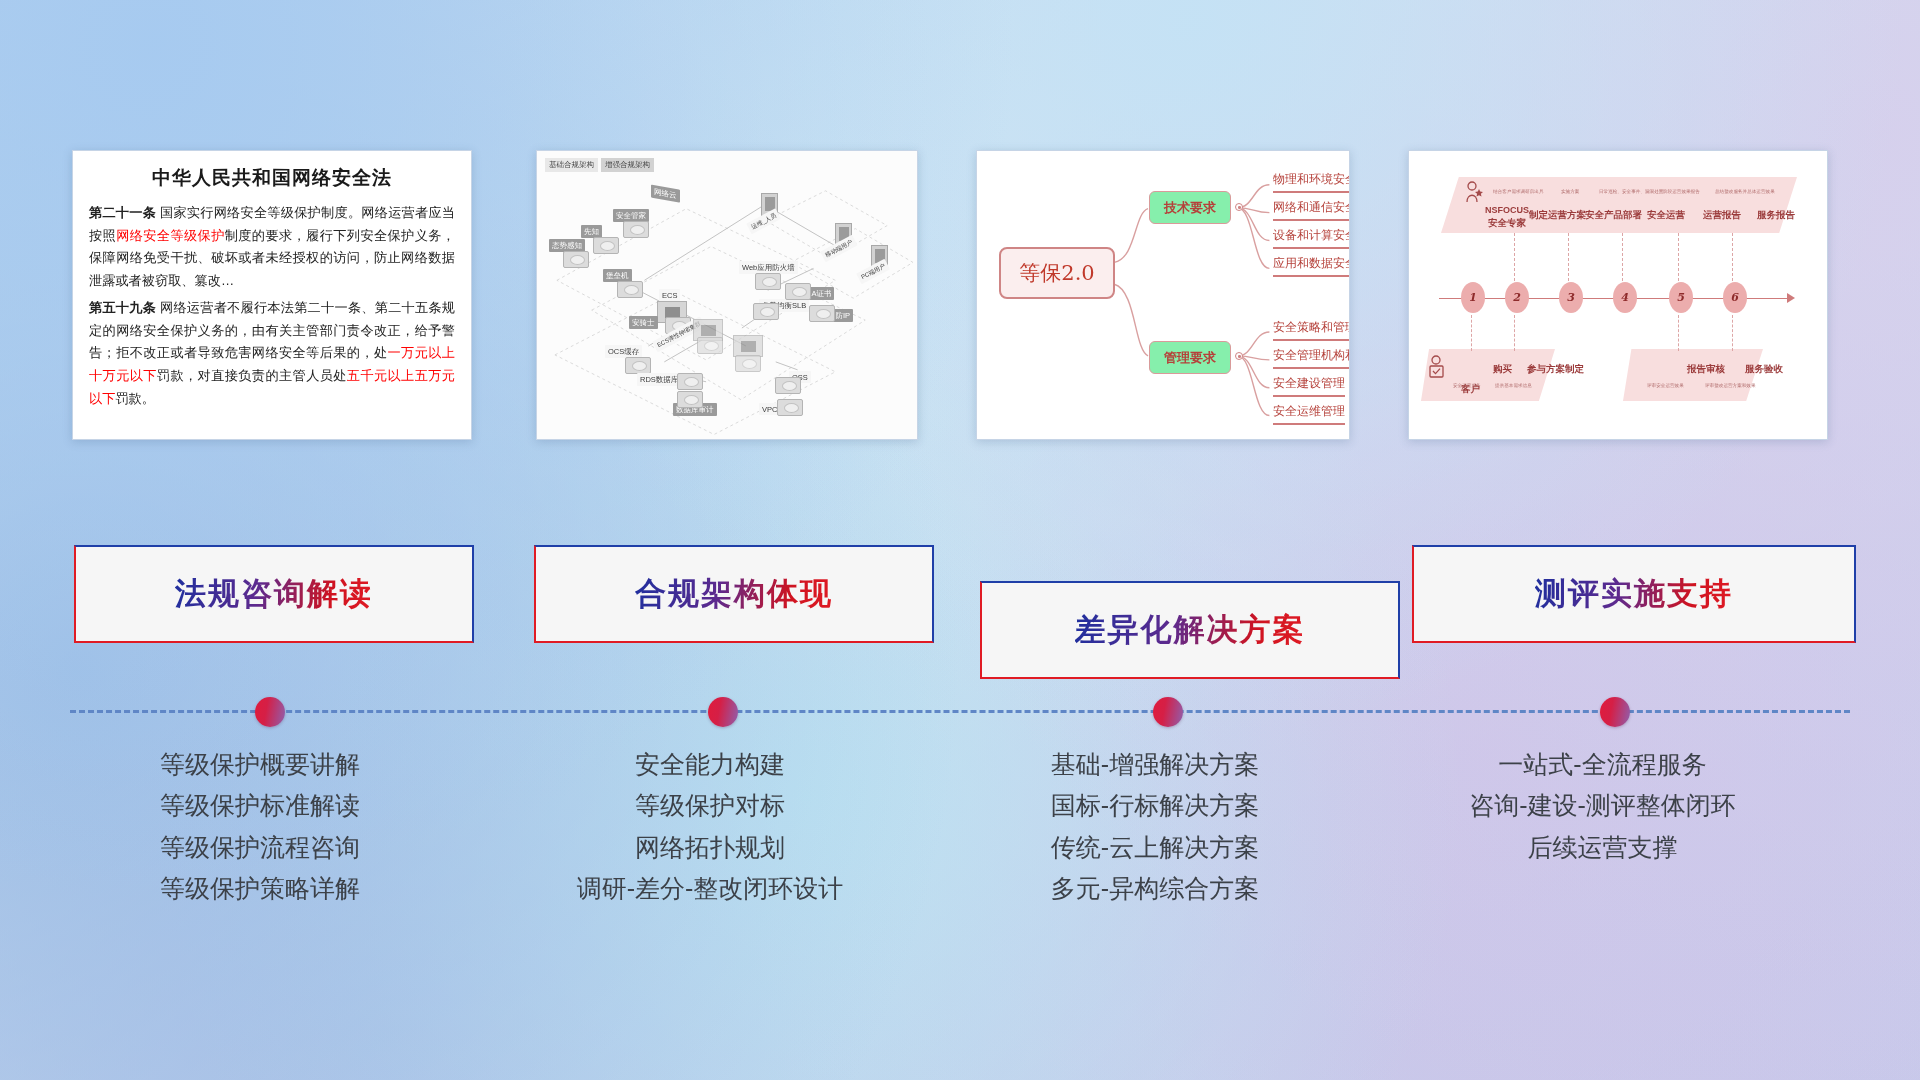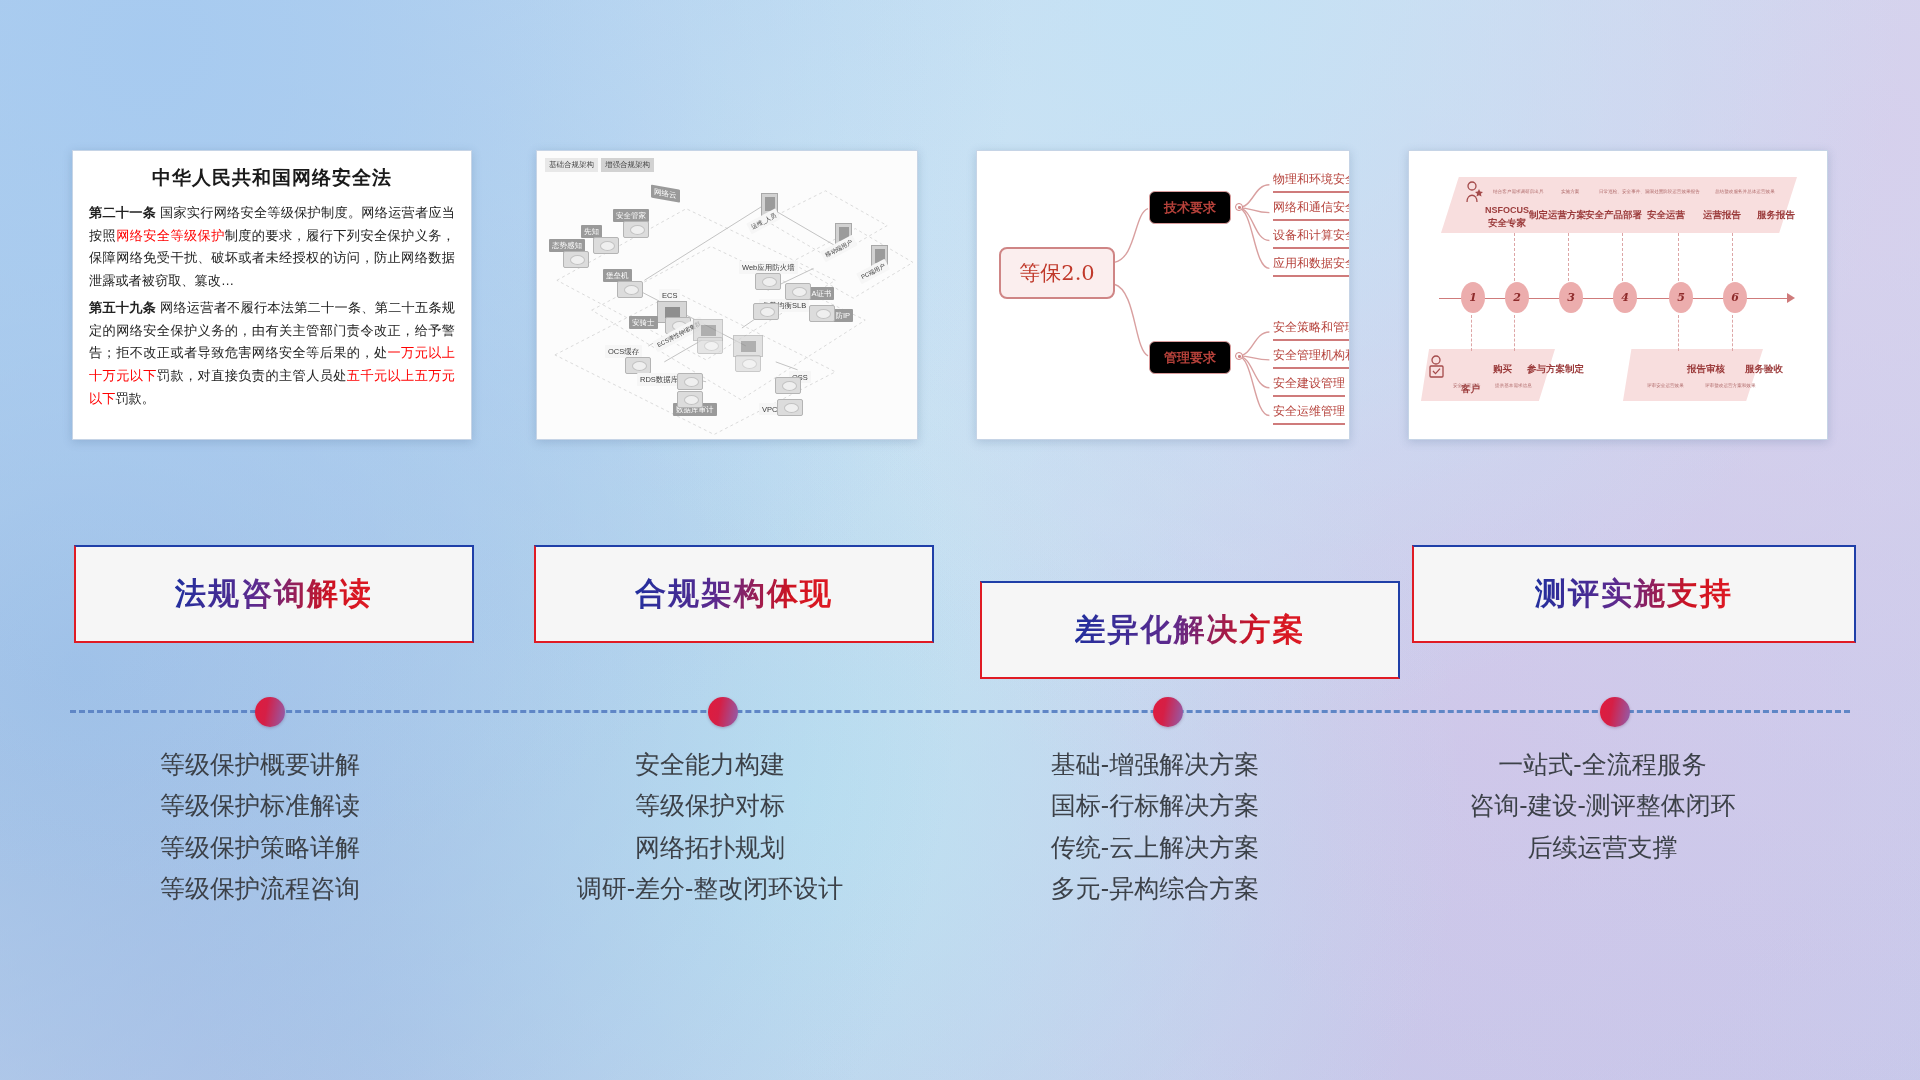--- a/index.html
+++ b/index.html
@@ -80,21 +80,21 @@
   
   .mind { position: relative; width: 100%; height: 100%; background: #fff; }
   .mm-root {
     position: absolute; left: 22px; top: 96px; width: 116px; height: 52px;
     background: #fbeeee; border: 2.5px solid #cf8585; border-radius: 8px;
     display: flex; align-items: center; justify-content: center;
     font-size: 21px; color: #c0392b; font-family: "DejaVu Serif", serif;
   }
   .mm-mid {
     position: absolute; width: 82px; height: 33px;
-    background: #000000; border: 1.6px solid #d99a9a; border-radius: 6px;
+    background: #86efac; border: 1.6px solid #d99a9a; border-radius: 6px;
     display: flex; align-items: center; justify-content: center;
     font-size: 13px; color: #b5413a; font-family: "DejaVu Serif", serif; font-weight: bold;
   }
   .mm-mid.tech { left: 172px; top: 40px; }
   .mm-mid.mgmt { left: 172px; top: 190px; }
   .mm-leaf {
     position: absolute; font-size: 12px; color: #b5413a;
     font-family: "DejaVu Serif", serif; white-space: nowrap;
     padding-bottom: 3px; border-bottom: 2px solid #cf7b7b;
   }
@@ -408,22 +408,22 @@
   <div class="tl-dot d1"></div>
   <div class="tl-dot d2"></div>
   <div class="tl-dot d3"></div>
   <div class="tl-dot d4"></div>
 </div>
 
 <div class="lists">
   <div class="lcol l1">
     <div class="litem">等级保护概要讲解</div>
     <div class="litem">等级保护标准解读</div>
+    <div class="litem">等级保护流程咨询</div>
     <div class="litem">等级保护策略详解</div>
-    <div class="litem">等级保护流程咨询</div>
   </div>
   <div class="lcol l2">
     <div class="litem">安全能力构建</div>
     <div class="litem">等级保护对标</div>
     <div class="litem">网络拓扑规划</div>
     <div class="litem">调研-差分-整改闭环设计</div>
   </div>
   <div class="lcol l3">
     <div class="litem">基础-增强解决方案</div>
     <div class="litem">国标-行标解决方案</div>

